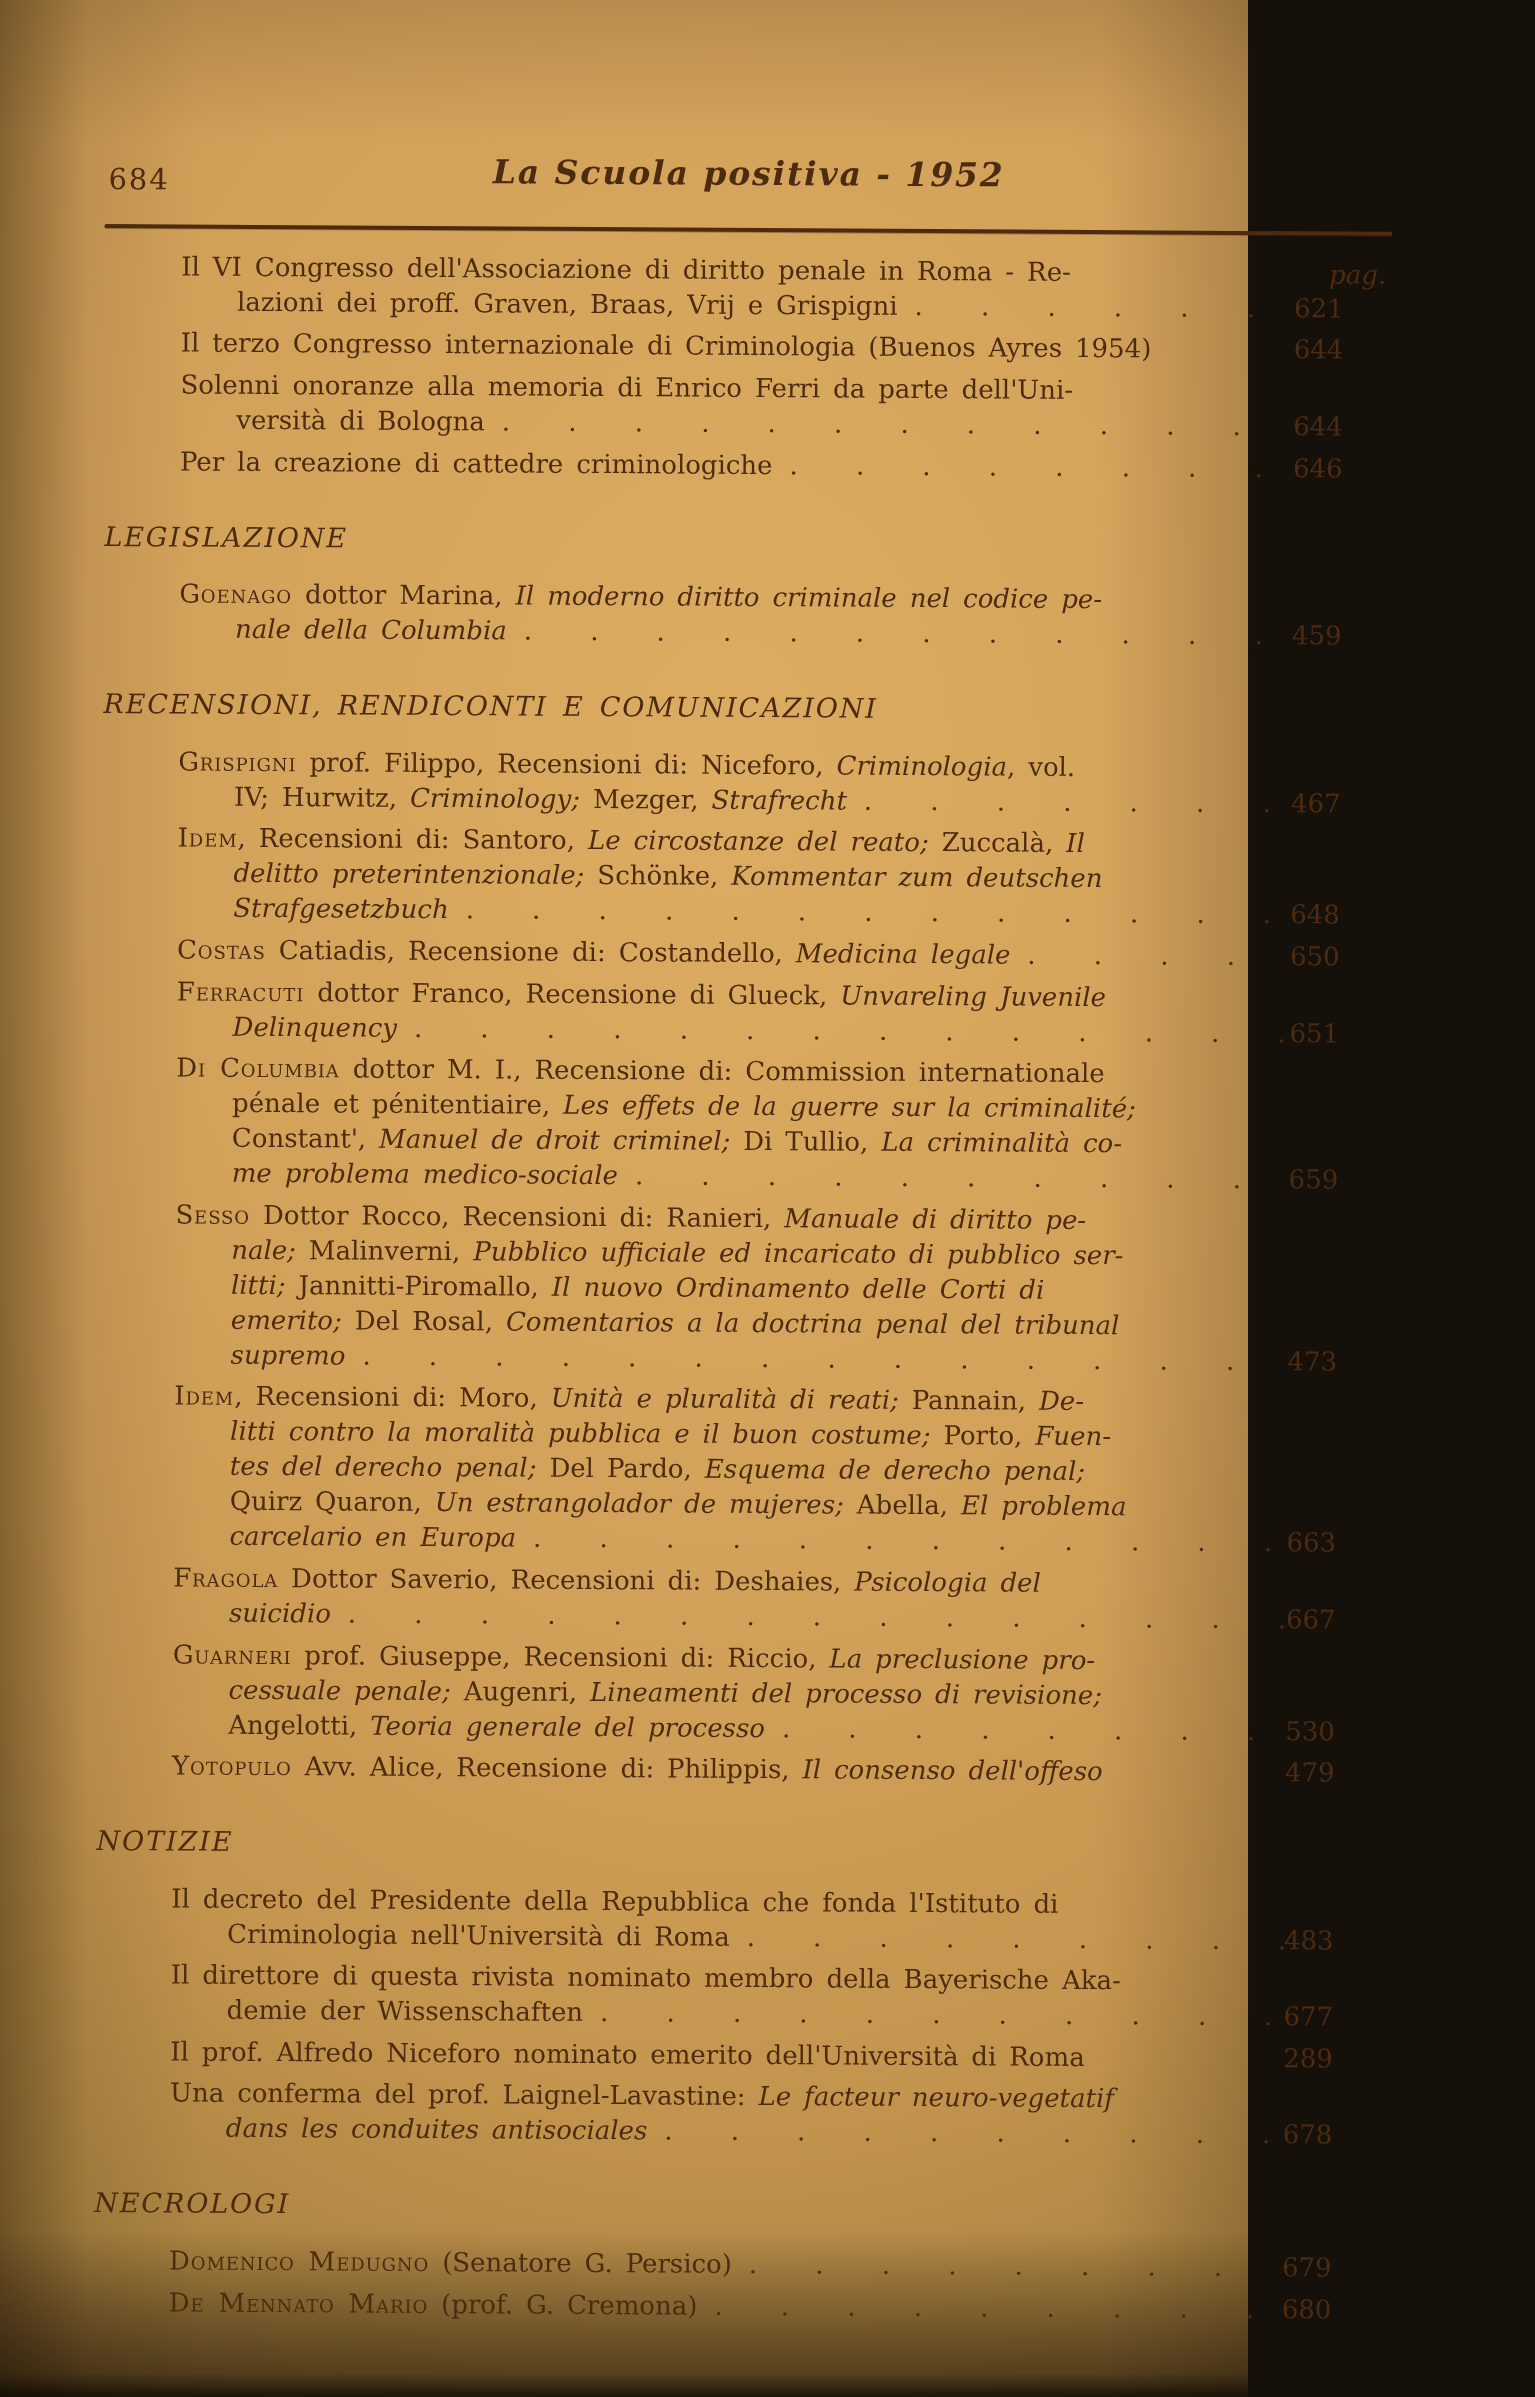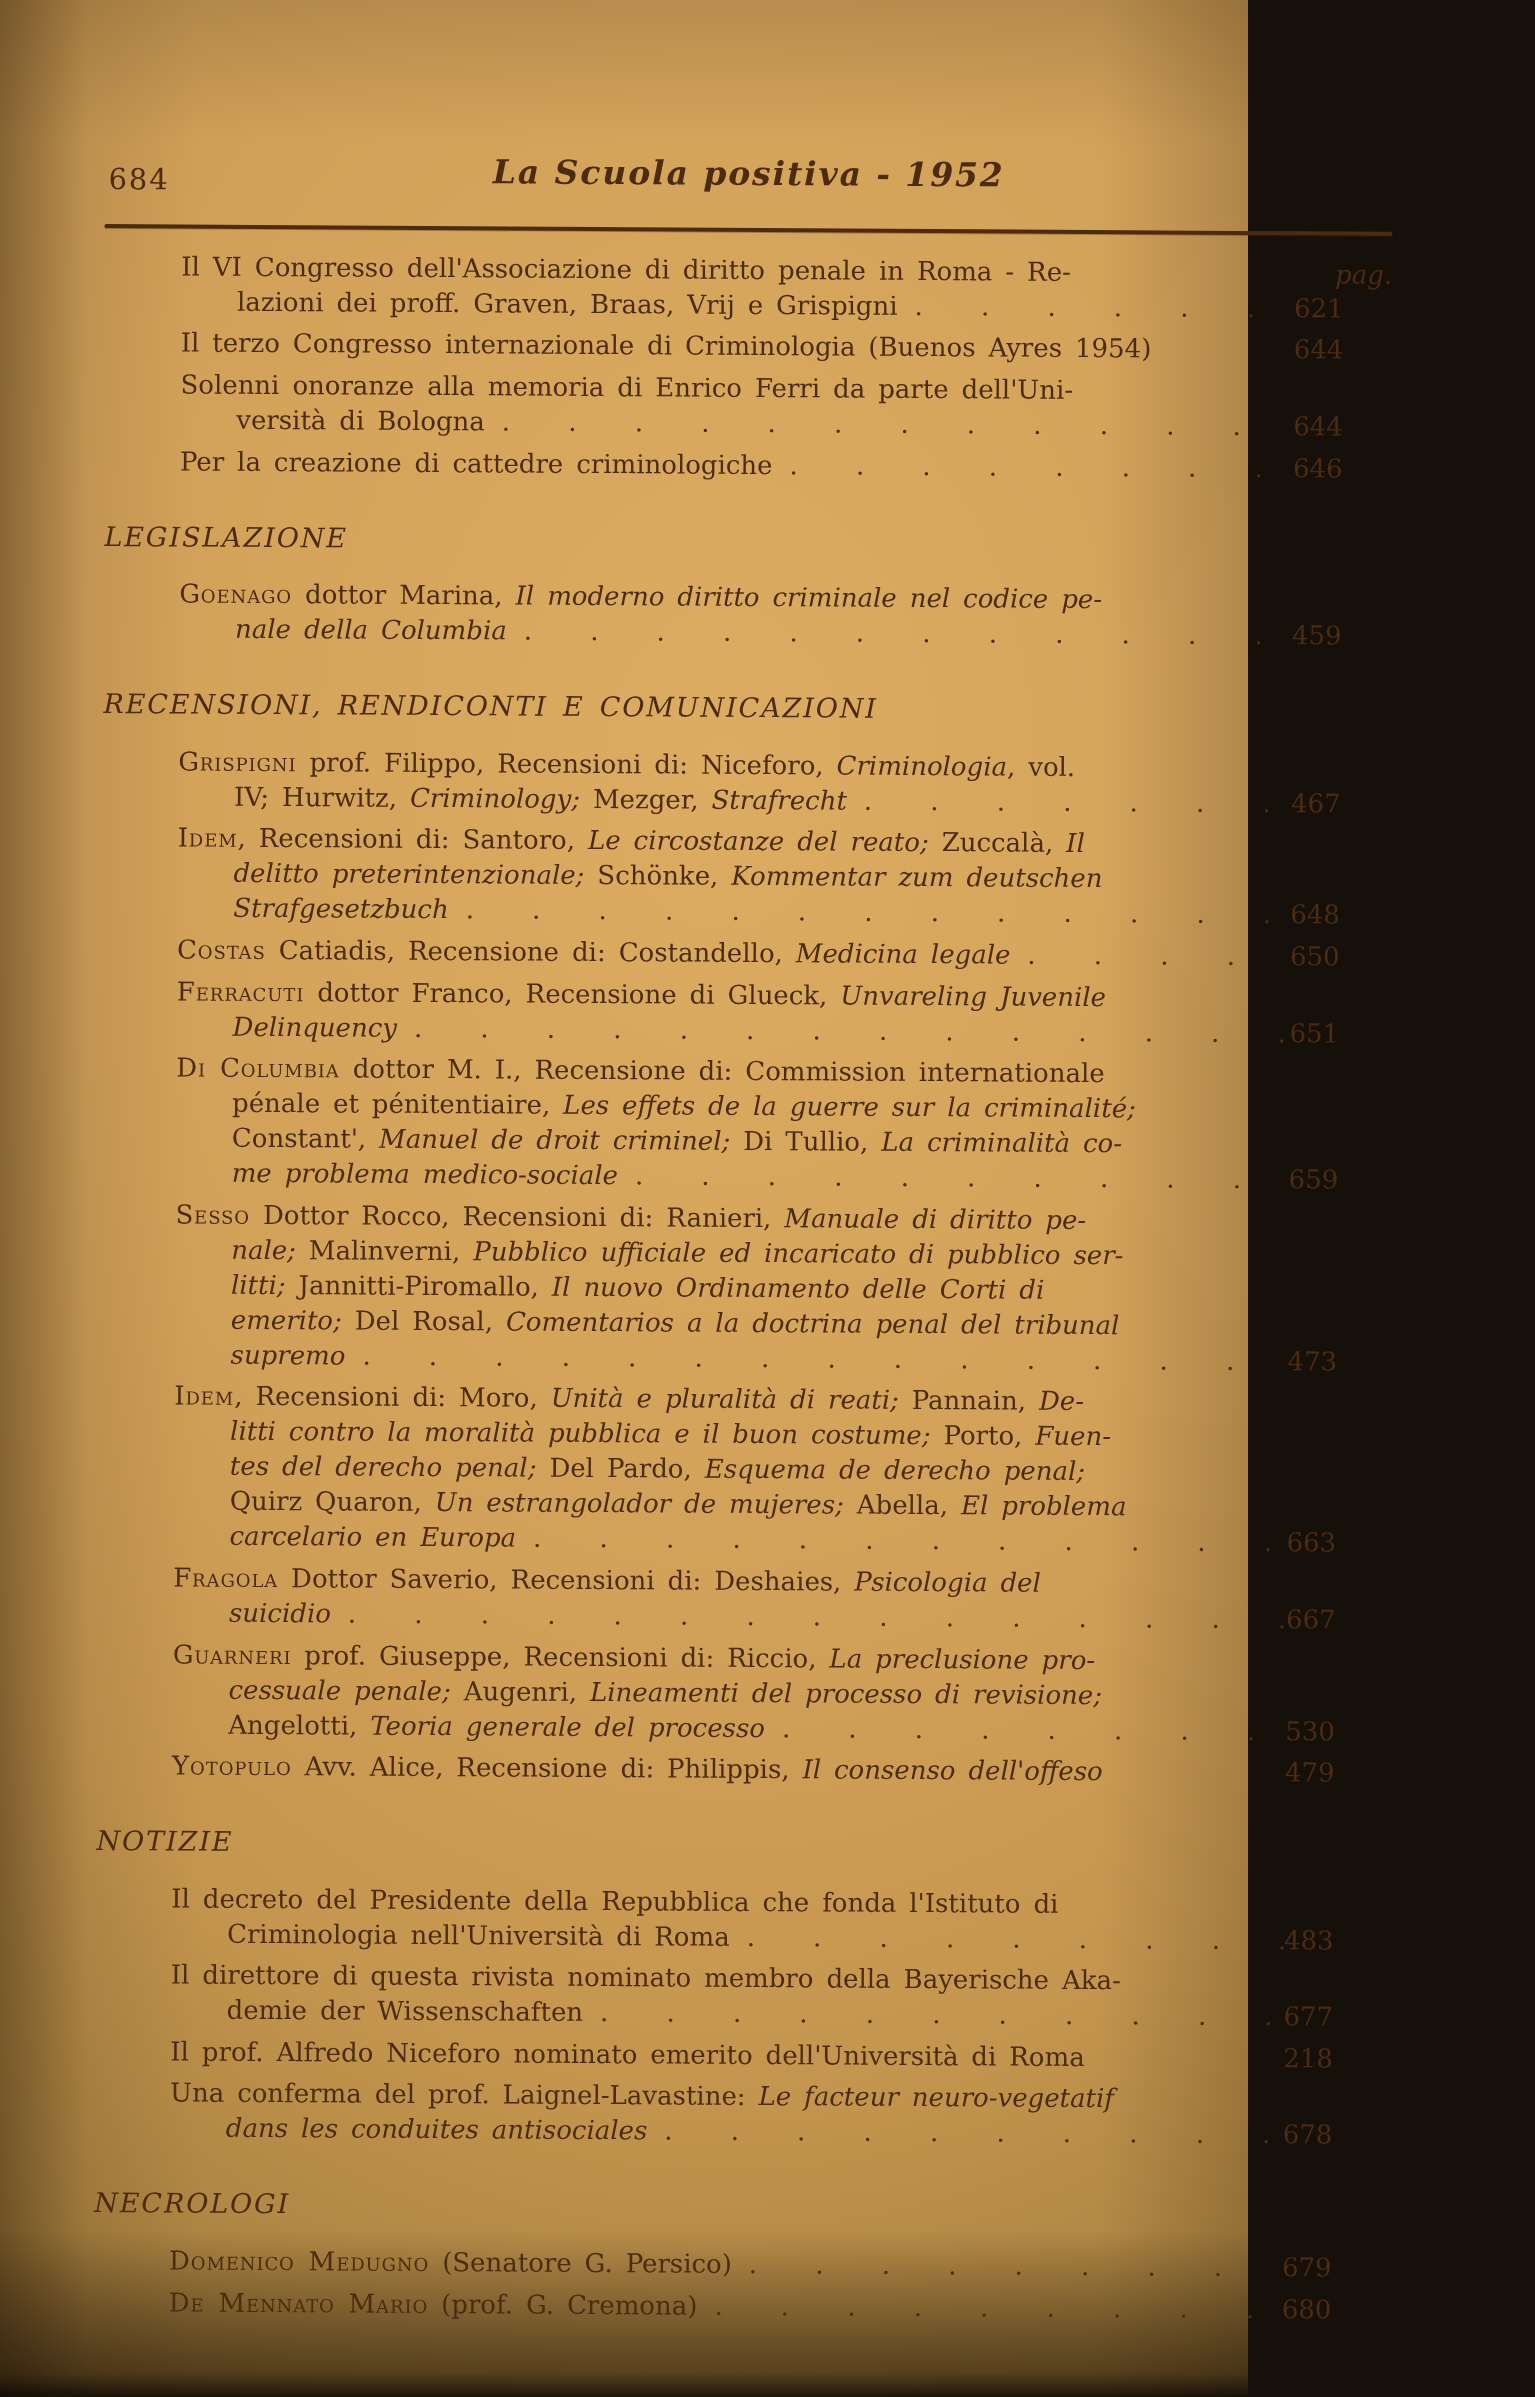--- a/index.html
+++ b/index.html
@@ -30,21 +30,21 @@
   .journal{
     position:absolute;left:0;right:0;top:9.4px;text-align:center;
     font-style:italic;font-weight:bold;font-size:33px;letter-spacing:1.9px;
   }
   .rule{
     height:3.8px;background:#4c2b10;border-radius:1.9px;
     box-shadow:0 0.9px 0 rgba(76,43,16,.35);
   }
   .toc{position:relative;padding-top:21px;font-size:26px;line-height:35px;word-spacing:4.7px;}
   .pag-label{
-    position:absolute;top:22.6px;right:0;width:104px;text-align:right;
+    position:absolute;top:22.6px;right:6px;width:104px;text-align:right;
     font-style:italic;
   }
   .section-heading{
     font-style:italic;font-size:27px;letter-spacing:1.9px;
     margin:40px 0 22.6px 1.9px;
   }
   .toc > .entry:first-of-type{margin-top:0;}
   .entry{display:flex;align-items:flex-end;margin:0 0 6.6px 0;}
   .entry-text{flex:1;min-width:0;padding-left:77px;}
   .line{display:flex;align-items:baseline;min-width:0;}
@@ -348,21 +348,21 @@
             </div>
           </div>
           <div class="entry-page">677</div>
         </div>
         <div class="entry">
           <div class="entry-text">
             <div class="line">
               <span class="">Il prof. Alfredo Niceforo nominato emerito dell'Università di Roma</span>
             </div>
           </div>
-          <div class="entry-page">218</div>
+          <div class="entry-page">289</div>
         </div>
         <div class="entry">
           <div class="entry-text">
             <div class="line">
               <span class="">Una conferma del prof. Laignel-Lavastine: </span>
               <span class="it">Le facteur neuro-vegetatif</span>
             </div>
             <div class="line indent">
               <span class="it">dans les conduites antisociales</span>
               <span class="dots">. . . . . . . . . . . . . . . . . . . . . . . . . . </span>

